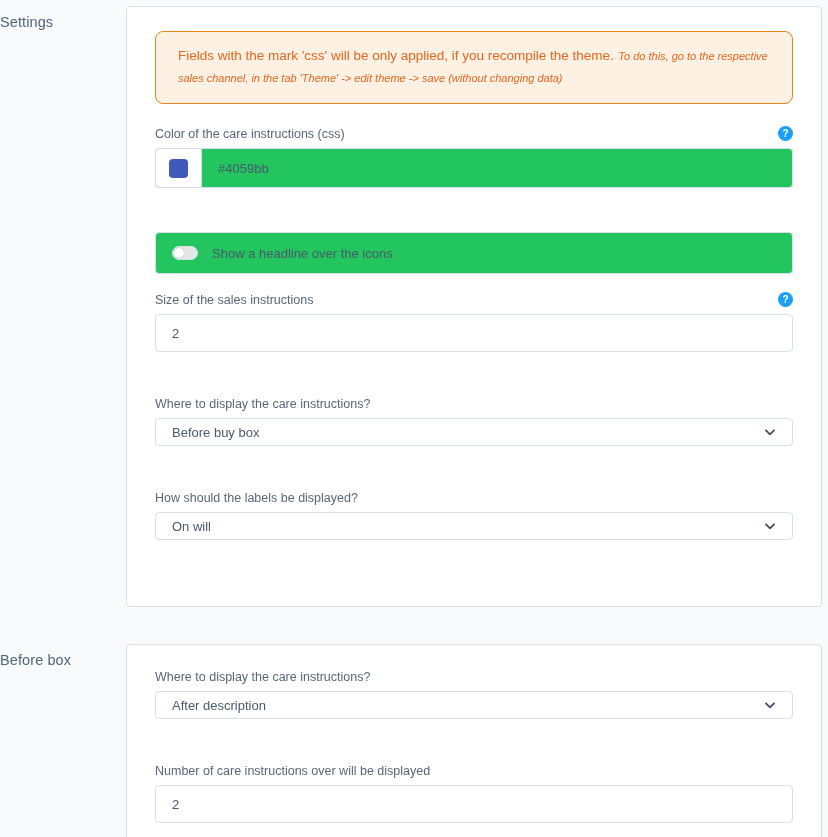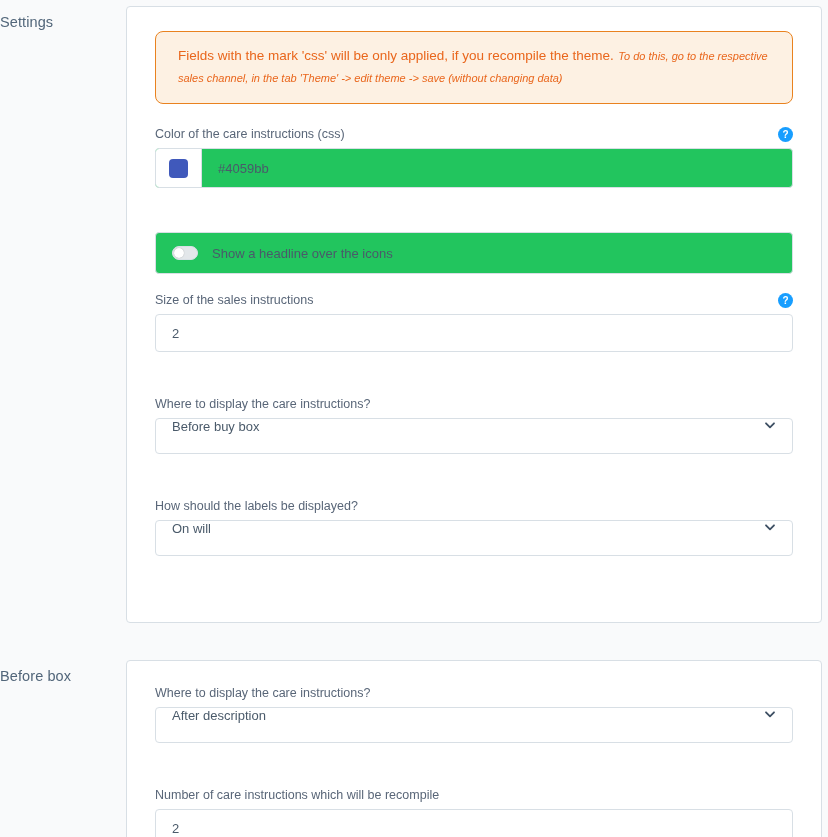--- a/index.html
+++ b/index.html
@@ -72,21 +72,21 @@
 
   
   .field {
     margin-bottom: 18px;
   }
   .field:last-child {
     margin-bottom: 0;
   }
   .field-label-row {
     display: flex;
-    align-items: center;
+    align-items: flex-start;
     justify-content: space-between;
     margin-bottom: 6px;
   }
   .field-label {
     font-size: 12.5px;
     color: #596678;
     line-height: 16px;
   }
   .help-icon {
     width: 15px;
@@ -184,27 +184,27 @@
     box-shadow: 0 0 1px rgba(0,0,0,.35);
   }
   .switch-label {
     margin-left: 14px;
     font-size: 13px;
     color: #4a5a6a;
   }
 
   
   .select {
-    height: 36px;
-    border: 1px solid #d8dfe5;
-    border-radius: 4px;
-    background: #ffffff;
-    box-sizing: border-box;
-    display: flex;
-    align-items: flex-start;
+    height: 28px;
+    border: 1px solid #d8dfe5;
+    border-radius: 4px;
+    background: #ffffff;
+    box-sizing: border-box;
+    display: flex;
+    align-items: center;
     justify-content: space-between;
     padding: 0 16px;
     font-size: 13px;
     color: #4a5a6a;
     cursor: pointer;
   }
   .chevron {
     width: 12px;
     height: 12px;
     flex: 0 0 12px;
@@ -317,21 +317,21 @@
                   <path d="M2 4.3 L6 8.3 L10 4.3" fill="none" stroke="#3d4f63" stroke-width="1.8" stroke-linecap="round" stroke-linejoin="round"></path>
                 </svg>
             </span>
           </div>
         </div>
 
         <div class="gap-26"></div>
 
         <div class="field">
           <div class="field-label-row">
-            <span class="field-label">Number of care instructions which will be recompile</span>
+            <span class="field-label">Number of care instructions over will be displayed</span>
           </div>
           <div class="input">2</div>
         </div>
 
       </div>
     </div>
   </div>
 
 </div>
 

